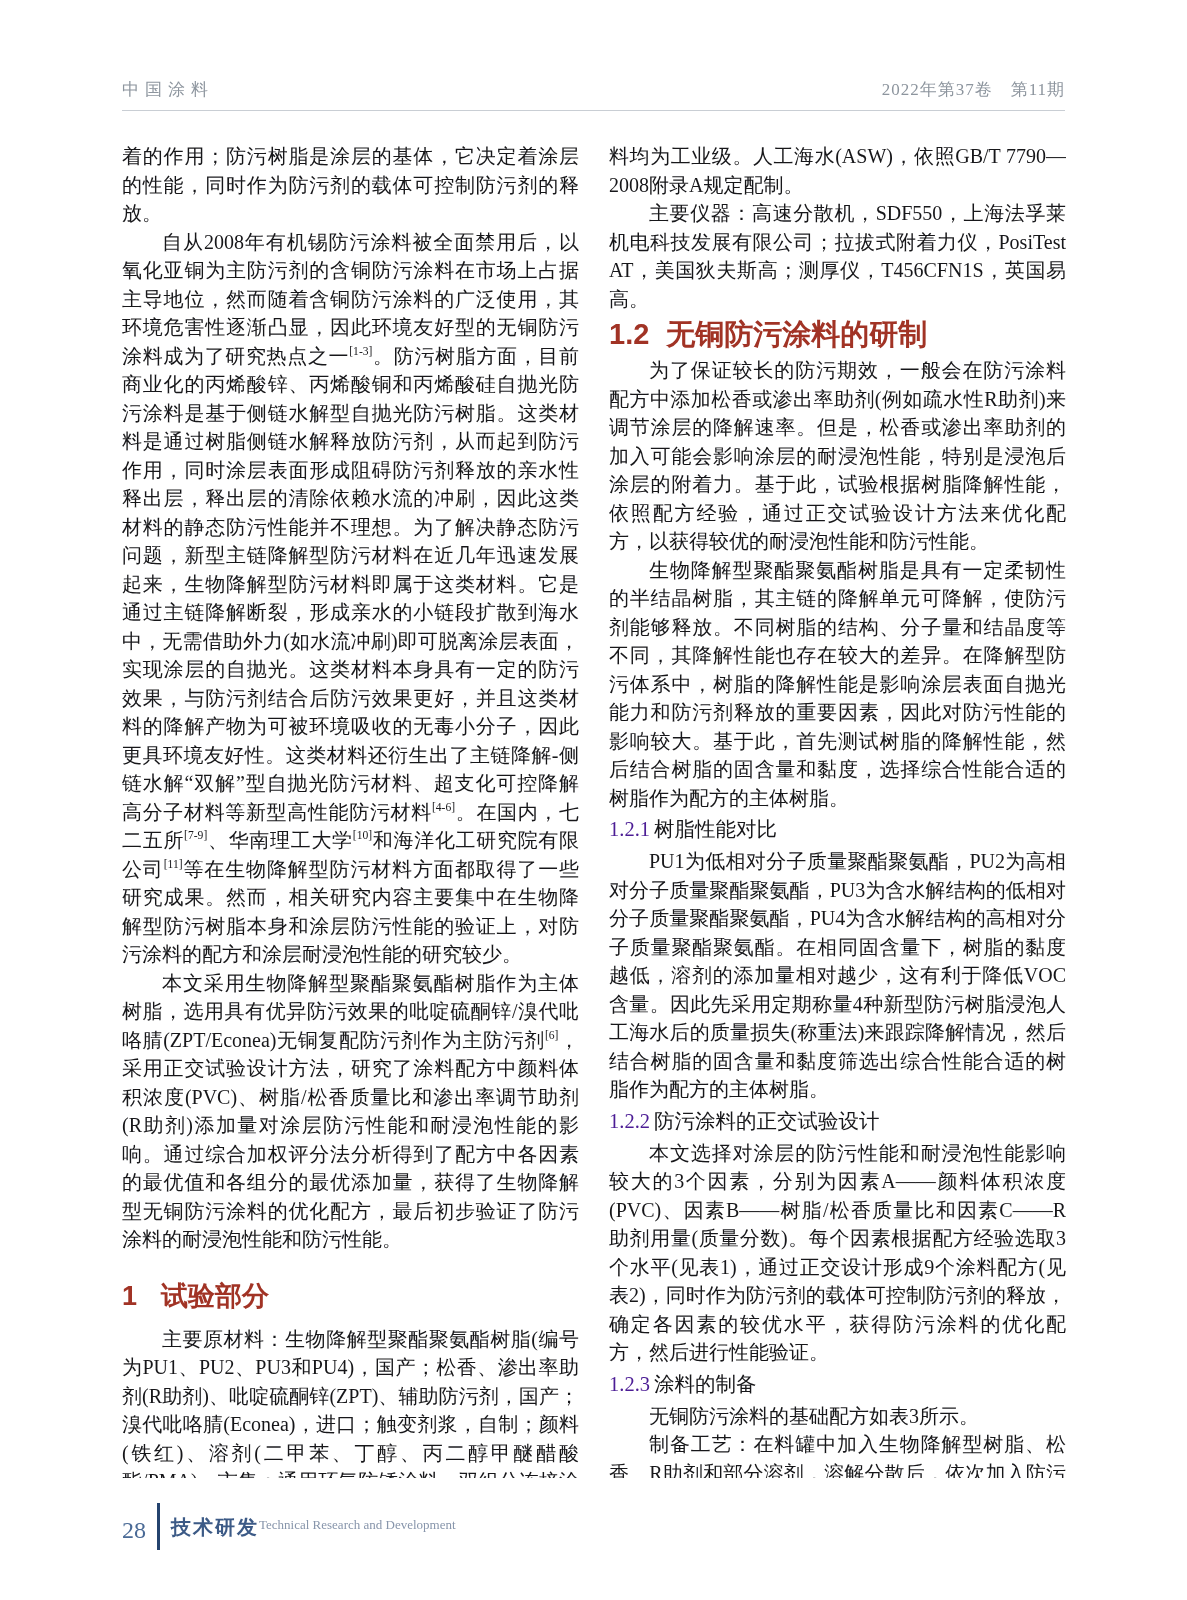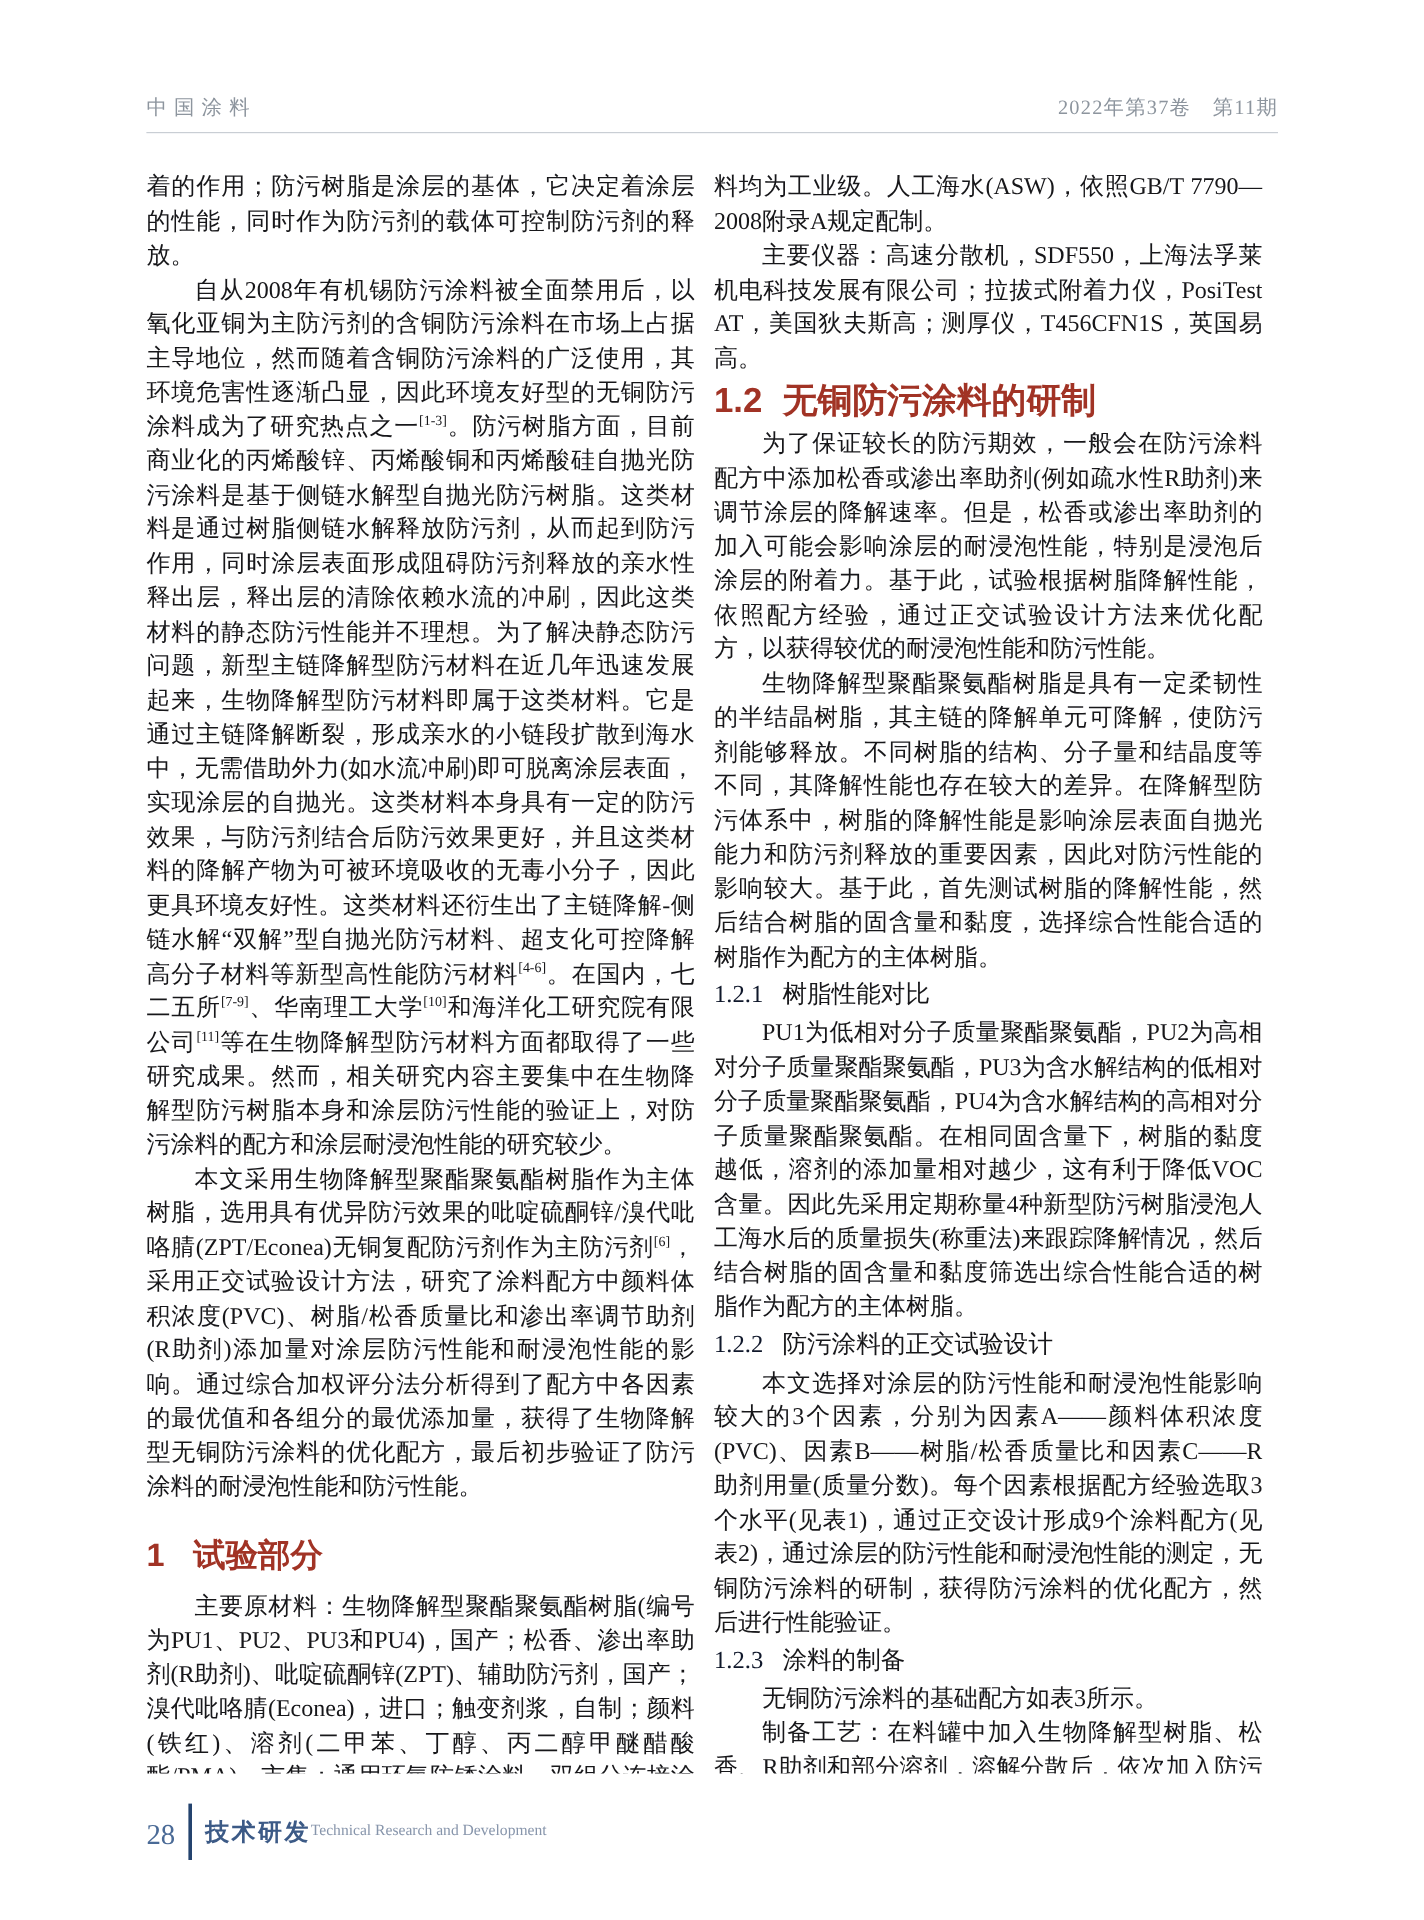--- a/index.html
+++ b/index.html
@@ -5,32 +5,32 @@
   html,body{margin:0;padding:0;background:#ffffff;}
   body{width:1187px;height:1600px;position:relative;font-family:"Liberation Serif",serif;color:#17171a;}
   .page{position:absolute;inset:0;padding:78px 122px 0 122px;box-sizing:border-box;}
 
   
   .hdr{display:flex;justify-content:space-between;align-items:flex-end;color:#8d959e;font-size:17px;padding-bottom:9px;border-bottom:1px solid #c9ced4;}
   .hdr .journal{letter-spacing:6px;}
   .hdr .issue{letter-spacing:1px;}
 
   
-  .columns{display:flex;gap:16px;margin-top:31px;}
+  .columns{display:flex;gap:30px;margin-top:31px;}
   .col{width:457px;flex:0 0 457px;font-size:20px;line-height:28.5px;text-align:justify;color:#17171a;height:1336px;overflow:hidden;}
   .col p{margin:0;text-indent:2em;}
   .col p.cont{text-indent:0;}
   sup{font-size:0.58em;line-height:0;vertical-align:super;}
 
   .h1{color:#a13325;font-size:27px;line-height:34px;font-weight:bold;font-family:"Liberation Sans",sans-serif;margin:25px 0 12px;}
   .h1 .num{margin-right:24px;}
   .h2{color:#a13325;font-size:29px;line-height:29px;font-weight:bold;font-family:"Liberation Sans",sans-serif;margin:7px 0 7px;}
   .h2 .num{margin-right:17px;}
   .h3{font-size:20.5px;line-height:29px;font-weight:normal;color:#17171a;margin:3px 0;}
-  .h3 .num{color:#0f172a;margin-right:16px;}
+  .h3 .num{color:#4c1d95;margin-right:4px;}
 
   
   .ftr{position:absolute;left:122px;bottom:50px;display:flex;align-items:center;}
   .pagenum{font-size:24px;color:#4a6a96;margin-right:11px;transform:translateY(4px);}
   .vbar{width:3px;height:47px;background:#24436e;margin-right:11px;}
   .flabels{display:flex;flex-direction:row;justify-content:center;}
   .fzh{font-size:20px;font-weight:bold;color:#3c5a86;font-family:"Liberation Sans",sans-serif;letter-spacing:2px;line-height:24px;}
   .fen{font-size:13px;color:#8795ab;line-height:19px;}
 </style>
 </head>
@@ -72,21 +72,21 @@
       <div class="h3">
         <span class="num">1.2.1</span><span>树脂性能对比</span>
       </div>
 
       <p>PU1为低相对分子质量聚酯聚氨酯，PU2为高相对分子质量聚酯聚氨酯，PU3为含水解结构的低相对分子质量聚酯聚氨酯，PU4为含水解结构的高相对分子质量聚酯聚氨酯。在相同固含量下，树脂的黏度越低，溶剂的添加量相对越少，这有利于降低VOC含量。因此先采用定期称量4种新型防污树脂浸泡人工海水后的质量损失(称重法)来跟踪降解情况，然后结合树脂的固含量和黏度筛选出综合性能合适的树脂作为配方的主体树脂。</p>
 
       <div class="h3">
         <span class="num">1.2.2</span><span>防污涂料的正交试验设计</span>
       </div>
 
-      <p>本文选择对涂层的防污性能和耐浸泡性能影响较大的3个因素，分别为因素A——颜料体积浓度(PVC)、因素B——树脂/松香质量比和因素C——R助剂用量(质量分数)。每个因素根据配方经验选取3个水平(见表1)，通过正交设计形成9个涂料配方(见表2)，通过涂层的防污性能和耐浸泡性能的测定，无铜防污涂料的研制，获得防污涂料的优化配方，然后进行性能验证。</p>
+      <p>本文选择对涂层的防污性能和耐浸泡性能影响较大的3个因素，分别为因素A——颜料体积浓度(PVC)、因素B——树脂/松香质量比和因素C——R助剂用量(质量分数)。每个因素根据配方经验选取3个水平(见表1)，通过正交设计形成9个涂料配方(见表2)，同时作为防污剂的载体可控制防污剂的释放，确定各因素的较优水平，获得防污涂料的优化配方，然后进行性能验证。</p>
 
       <div class="h3">
         <span class="num">1.2.3</span><span>涂料的制备</span>
       </div>
 
       <p>无铜防污涂料的基础配方如表3所示。</p>
       <p>制备工艺：在料罐中加入生物降解型树脂、松香、R助剂和部分溶剂，溶解分散后，依次加入防污剂、颜填料和溶剂，然后加入玻璃珠进行研磨。待细度≤80</p>
     </section>
 
   </main>

